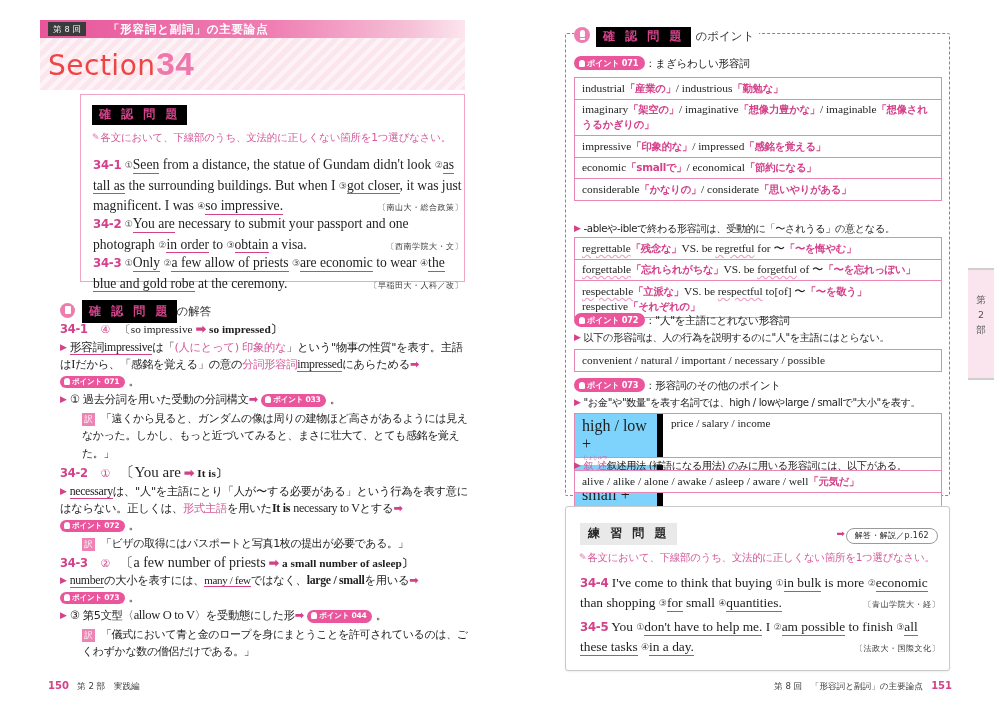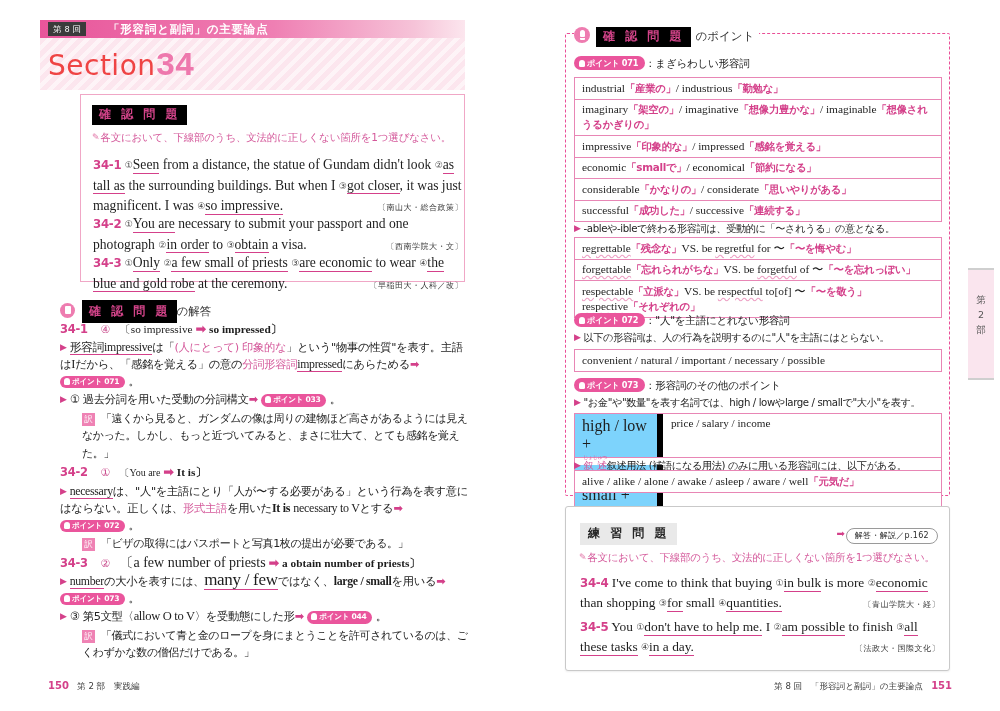--- a/index.html
+++ b/index.html
@@ -224,21 +224,21 @@
 
       <div class="qitem" style="top:119px;">
         <span class="qnum">34-2</span>
         <span class="cn">①</span><span class="ul">You are</span> necessary to submit your passport and one photograph <span class="cn">②</span><span class="ul">in order</span> to <span class="cn">③</span><span class="ul">obtain</span> a visa.
         <span class="src">〔西南学院大・文〕</span>
         
       </div>
 
       <div class="qitem" style="top:158px;">
         <span class="qnum">34-3</span>
-        <span class="cn">①</span><span class="ul">Only</span> <span class="cn">②</span><span class="ul">a few small of priests</span> <span class="cn">③</span><span class="ul">are economic</span> to wear <span class="cn">④</span><span class="ul">the blue and gold robe</span> at the ceremony.
+        <span class="cn">①</span><span class="ul">Only</span> <span class="cn">②</span><span class="ul">a few allow of priests</span> <span class="cn">③</span><span class="ul">are economic</span> to wear <span class="cn">④</span><span class="ul">the blue and gold robe</span> at the ceremony.
         <span class="src">〔早稲田大・人科／改〕</span>
         
       </div>
     </div>
 
     <div class="ansec">
       <div class="ans-head">
         <span class="doc-ico"></span><span class="lbl-kakunin">確 認 問 題</span><span class="ans-suffix">の解答</span>
       </div>
 
@@ -249,34 +249,34 @@
         <span class="bul">▶</span><span class="sld en" style="font-size:11.8px">形容詞impressive</span>は「<span class="jp-pink">(人にとって) 印象的な</span>」という"物事の性質"を表す。主語は<span class="en">I</span>だから、「感銘を覚える」の意の<span class="jp-pink">分詞形容詞</span><span class="sld en" style="font-size:11.8px">impressed</span>にあらためる<span class="a-fix">➡</span> <span class="badge"><span class="bulb"></span><span>ポイント 071</span></span> 。
       </div>
       <div class="arow jp">
         <span class="bul">▶</span>① 過去分詞を用いた受動の分詞構文<span class="a-fix">➡</span> <span class="badge"><span class="bulb"></span><span>ポイント 033</span></span> 。
       </div>
       <div class="arow" style="padding-left:22px;">
         <span class="yaku">訳</span><span class="tl">「遠くから見ると、ガンダムの像は周りの建物ほど高さがあるようには見えなかった。しかし、もっと近づいてみると、まさに壮大て、とても感銘を覚えた。」</span>
       </div>
 
       <div class="arow" style="margin-top:2px;">
-        <span class="a-id">34-2</span><span class="a-choice">①</span><span class="en" style="font-size:10px">〔You are</span> <span class="a-fix">➡</span> <span class="a-fix en" style="font-size:11.3px">It is〕</span>
+        <span class="a-id">34-2</span><span class="a-choice">①</span><span class="en" style="font-size:15px">〔You are</span> <span class="a-fix">➡</span> <span class="a-fix en" style="font-size:11.3px">It is〕</span>
       </div>
       <div class="arow jp">
         <span class="bul">▶</span><span class="sld en" style="font-size:11.8px">necessary</span>は、"人"を主語にとり「人が〜する必要がある」という行為を表す意にはならない。正しくは、<span class="jp-pink">形式主語</span>を用いた<span class="a-fix en" style="font-size:12px">It is</span> <span class="en" style="font-size:12px">necessary to V</span>とする<span class="a-fix">➡</span> <span class="badge"><span class="bulb"></span><span>ポイント 072</span></span> 。
       </div>
       <div class="arow" style="padding-left:22px;">
         <span class="yaku">訳</span><span class="tl">「ビザの取得にはパスポートと写真1枚の提出が必要である。」</span>
       </div>
 
       <div class="arow" style="margin-top:2px;">
-        <span class="a-id">34-3</span><span class="a-choice">②</span><span class="en" style="font-size:14px">〔a few number of priests</span> <span class="a-fix">➡</span> <span class="a-fix en" style="font-size:11.3px">a obtain number of priests〕</span>
-      </div>
-      <div class="arow jp">
-        <span class="bul">▶</span><span class="sld en" style="font-size:11.8px">number</span>の大小を表すには、<span class="sld en" style="font-size:17px">many / few</span>ではなく、<span class="a-fix en" style="font-size:11.8px">large / small</span>を用いる<span class="a-fix">➡</span> <span class="badge"><span class="bulb"></span><span>ポイント 073</span></span> 。
+        <span class="a-id">34-3</span><span class="a-choice">②</span><span class="en" style="font-size:14px">〔a few number of priests</span> <span class="a-fix">➡</span> <span class="a-fix en" style="font-size:11.3px">a small number of asleep〕</span>
+      </div>
+      <div class="arow jp">
+        <span class="bul">▶</span><span class="sld en" style="font-size:11.8px">number</span>の大小を表すには、<span class="sld en" style="font-size:11px">many / few</span>ではなく、<span class="a-fix en" style="font-size:11.8px">large / small</span>を用いる<span class="a-fix">➡</span> <span class="badge"><span class="bulb"></span><span>ポイント 073</span></span> 。
       </div>
       <div class="arow jp">
         <span class="bul">▶</span>③ 第5文型〈<span class="en">allow O to V</span>〉を受動態にした形<span class="a-fix">➡</span> <span class="badge"><span class="bulb"></span><span>ポイント 044</span></span> 。
       </div>
       <div class="arow" style="padding-left:22px;">
         <span class="yaku">訳</span><span class="tl">「儀式において青と金のロープを身にまとうことを許可されているのは、ごくわずかな数の僧侶だけである。」</span>
       </div>
     </div>
 
     <div class="ft ft-l">
@@ -295,21 +295,20 @@
   <div class="pt-head" style="left:574px;top:56px;">
     <span class="badge"><span class="bulb"></span><span>ポイント 071</span></span><span>：まぎらわしい形容詞</span>
   </div>
 
   <div class="vtable" style="left:574px;top:77px;width:368px;">
     <div class="vrow">industrial<span class="jw">「産業の」</span>/ industrious<span class="jw">「勤勉な」</span></div>
     <div class="vrow">imaginary<span class="jw">「架空の」</span>/ imaginative<span class="jw">「想像力豊かな」</span>/ imaginable<span class="jw">「想像されうるかぎりの」</span></div>
     <div class="vrow">impressive<span class="jw">「印象的な」</span>/ impressed<span class="jw">「感銘を覚える」</span></div>
     <div class="vrow">economic<span class="jw">「smallで」</span>/ economical<span class="jw">「節約になる」</span></div>
     <div class="vrow">considerable<span class="jw">「かなりの」</span>/ considerate<span class="jw">「思いやりがある」</span></div>
-    <div class="vrow">successful<span class="jw">「成功した」</span>/ successive<span class="jw">「連続する」</span></div>
   </div>
 
   <div class="note" style="left:574px;top:222px;">
     <span class="bul">▶</span><span>-ableや-ibleで終わる形容詞は、受動的に「〜されうる」の意となる。</span>
   </div>
 
   <div class="vtable" style="left:574px;top:237px;width:368px;">
     <div class="vrow"><span class="wavy">regrettable</span><span class="jw">「残念な」</span>VS. be <span class="wavy">regretful</span> for 〜<span class="jw">「〜を悔やむ」</span></div>
     <div class="vrow"><span class="wavy">forgettable</span><span class="jw">「忘れられがちな」</span>VS. be <span class="wavy">forgetful</span> of 〜<span class="jw">「〜を忘れっぽい」</span></div>
     <div class="vrow"><span class="wavy">respectable</span><span class="jw">「立派な」</span>VS. be <span class="wavy">respectful</span> to[of] 〜<span class="jw">「〜を敬う」</span><br><span class="wavy">respective</span><span class="jw">「それぞれの」</span></div>

